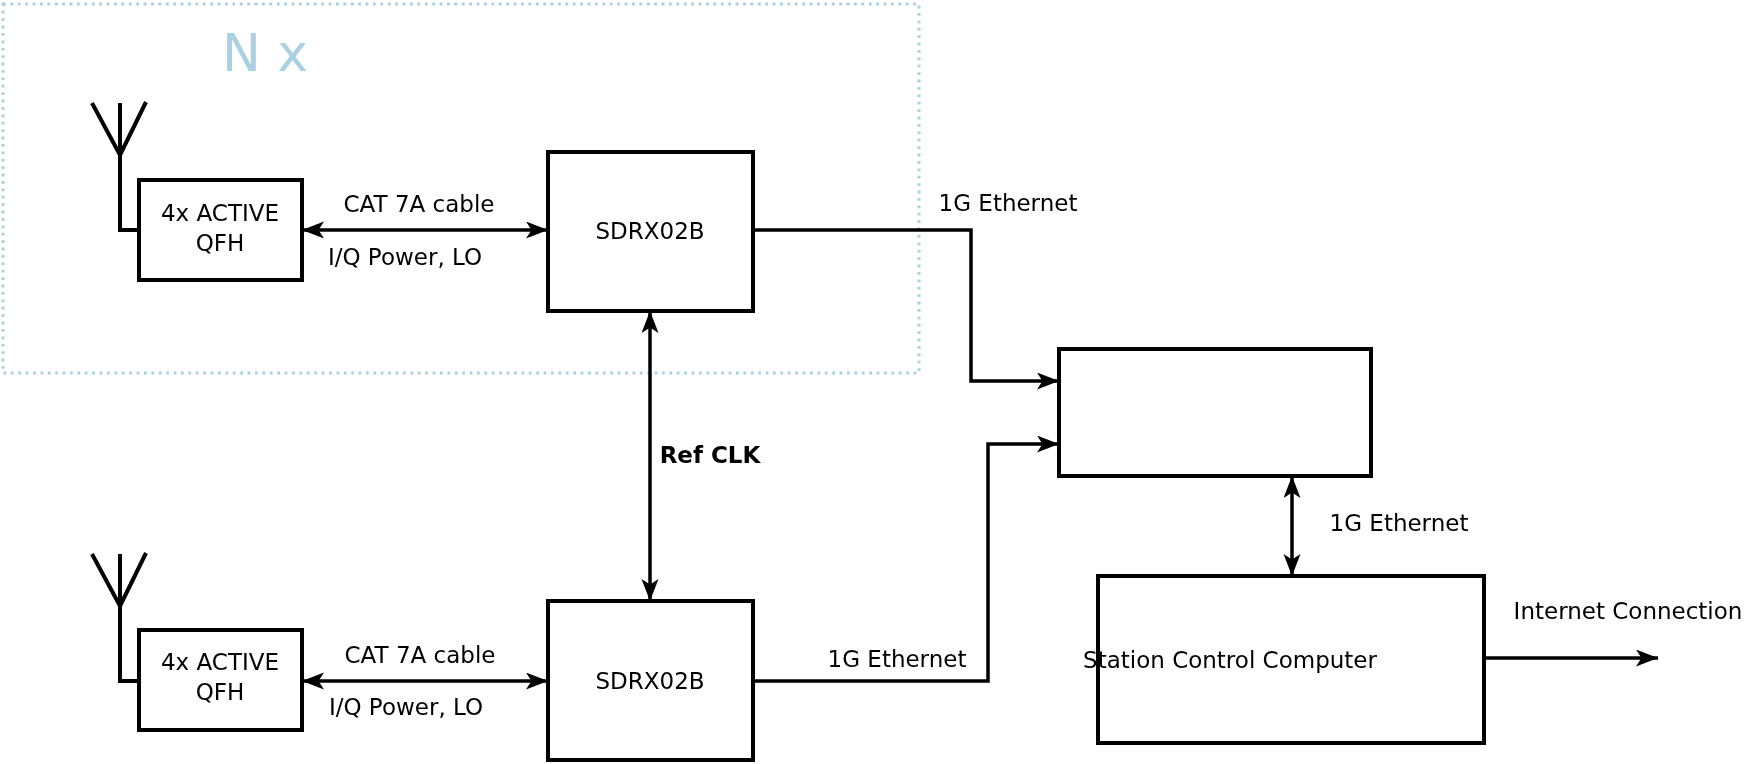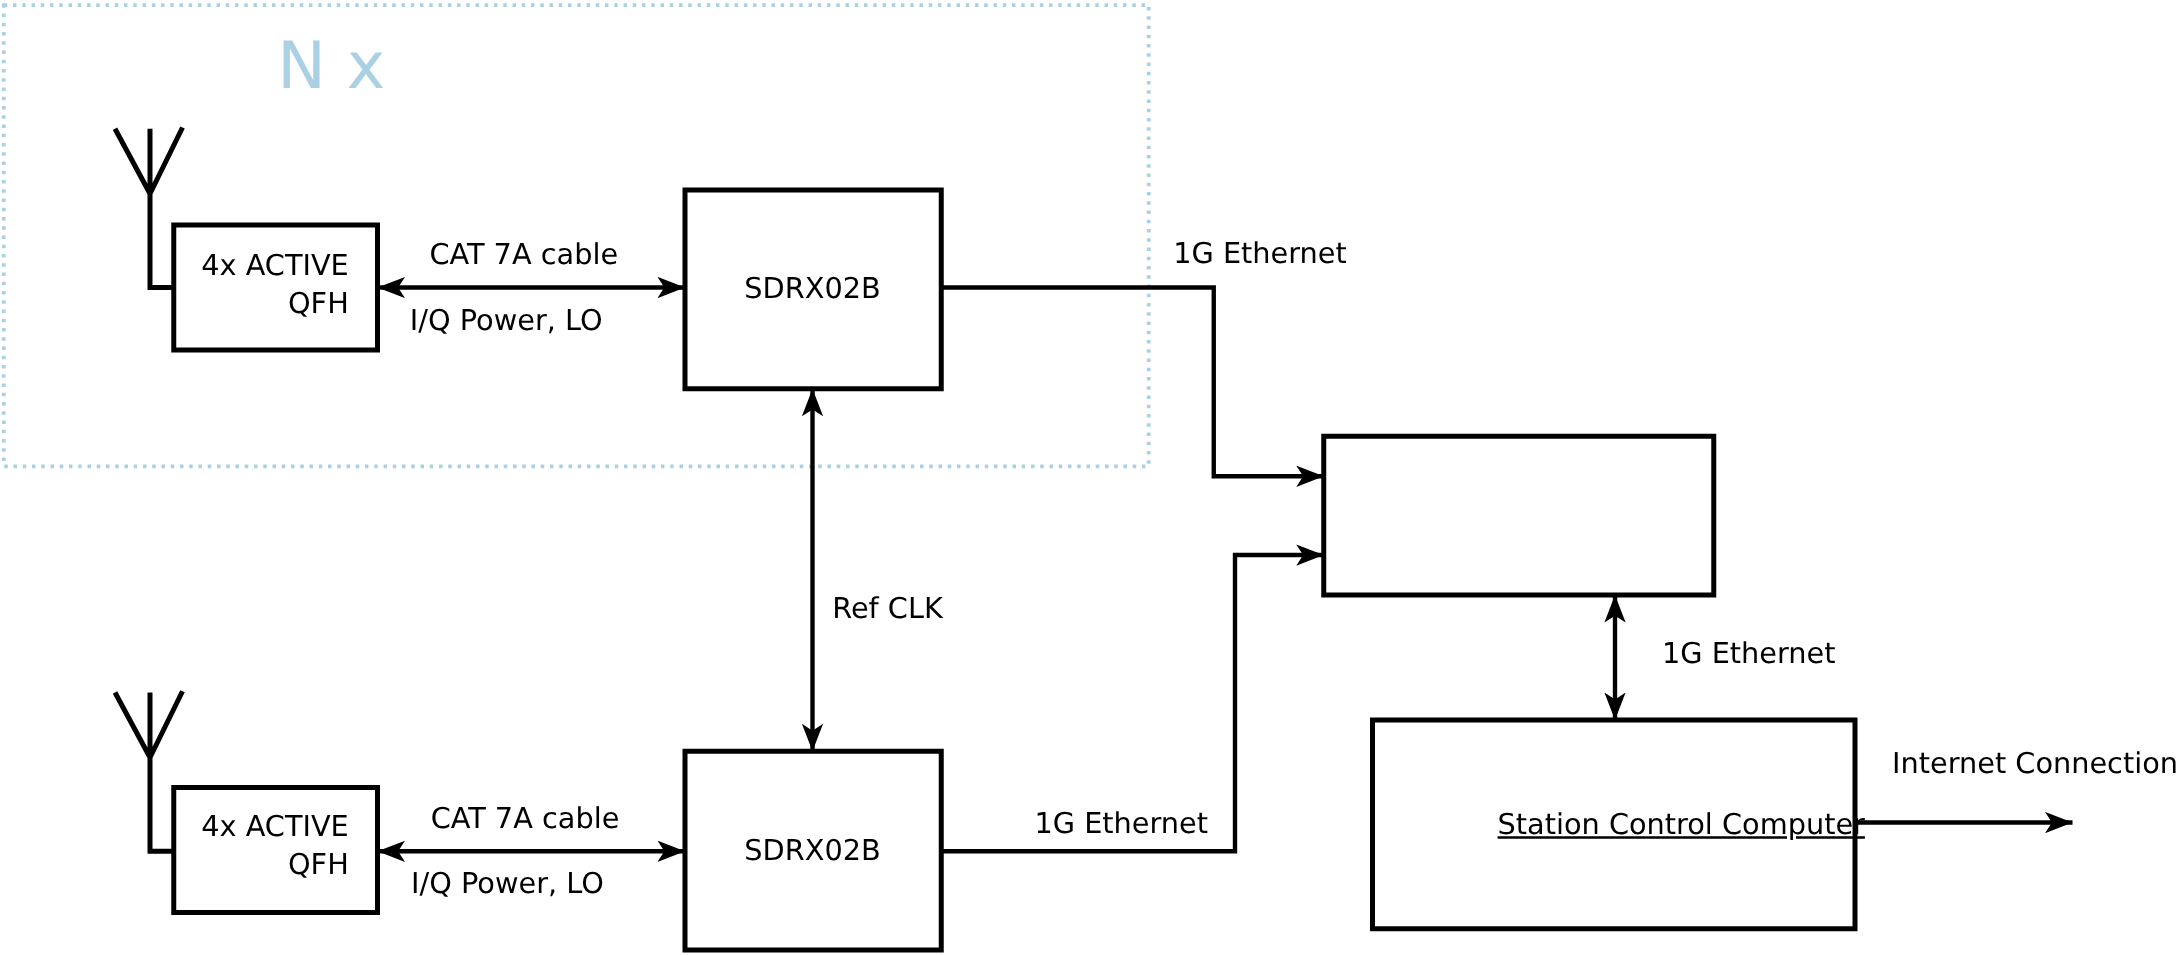--- a/index.html
+++ b/index.html
@@ -10,21 +10,21 @@
     font-family:"DejaVu Sans", sans-serif;
     overflow:hidden;
   }
   #canvas svg { position:absolute; left:0; top:0; }
   .label {
     position:absolute;
     transform:translate(-50%,-50%);
     font-size:23px;
     color:#000000;
     white-space:nowrap;
-    text-align:right;
+    text-align:center;
     line-height:30px;
   }
   .group-label {
     font-size:52px;
     color:#a9d1e3;
   }
 </style>
 </head>
 <body>
 
@@ -72,34 +72,34 @@
     <div>QFH</div>
   </div>
 
   <div class="label" style="left:650px; top:231px;">SDRX02B</div>
 
   <div class="label" style="left:419px; top:204px;">CAT 7A cable</div>
   <div class="label" style="left:405px; top:257px;">I/Q Power, LO</div>
 
   <div class="label" style="left:1008px; top:203px;">1G Ethernet</div>
 
-  <div class="label" style="left:710px; top:487px;">Ref CLK</div>
+  <div class="label" style="left:710px; top:455px;font-weight:bold;">Ref CLK</div>
 
   <div class="label" style="left:220px; top:677px;">
     <div>4x ACTIVE</div>
     <div>QFH</div>
   </div>
 
   <div class="label" style="left:650px; top:681px;">SDRX02B</div>
 
   <div class="label" style="left:420px; top:655px;">CAT 7A cable</div>
   <div class="label" style="left:406px; top:707px;">I/Q Power, LO</div>
 
   <div class="label" style="left:897px; top:659px;">1G Ethernet</div>
 
 
   <div class="label" style="left:1399px; top:523px;">1G Ethernet</div>
 
-  <div class="label" style="left:1345px; top:660px;text-decoration:underline;">Station Control Computer</div>
+  <div class="label" style="left:1230px; top:660px;">Station Control Computer</div>
 
   <div class="label" style="left:1628px; top:611px;">Internet Connection</div>
 
 </div>
 
 </body></html>

